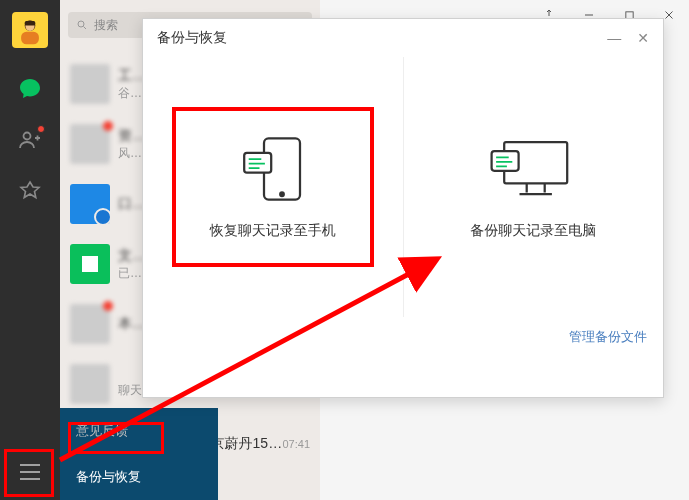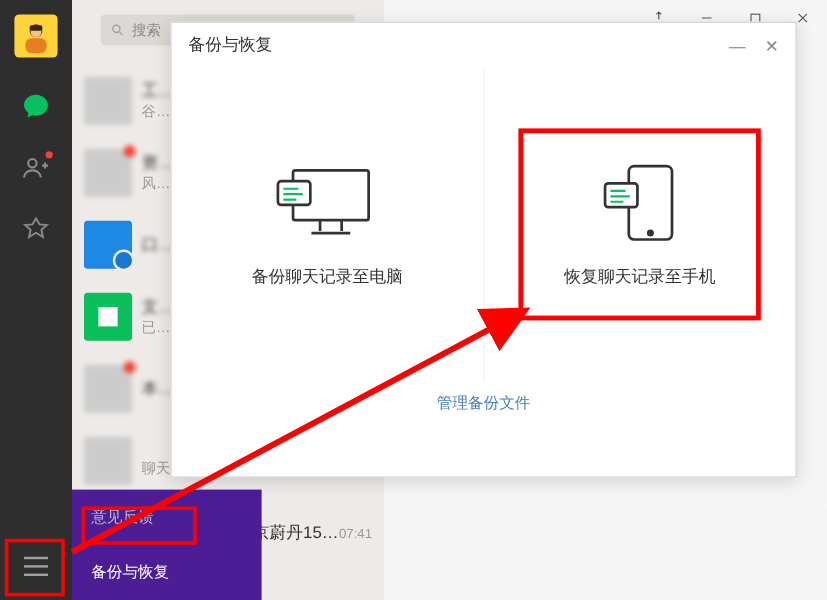--- a/index.html
+++ b/index.html
@@ -12,60 +12,60 @@
   .avatar svg { width: 32px; height: 32px; }
   .side-icon { width: 24px; height: 24px; margin-top: 28px; display:flex; align-items:center; justify-content:center; position:relative; }
   .side-icon svg { width: 24px; height: 24px; }
   .badge-dot { position:absolute; top:-3px; right:-3px; width:8px; height:8px; border-radius:50%; background:#f44336; border:1px solid #2e2e2e; }
   .hamburger { position:absolute; bottom: 8px; left: 10px; width:40px; height:40px; display:flex; align-items:center; justify-content:center; flex-direction:column; gap:5px; }
   .hamburger span { display:block; width:20px; height:2px; background:#a0a0a0; }
   .hb-box { position:absolute; bottom:3px; left:4px; width:50px; height:48px; border:3px solid #ff0000; pointer-events:none; }
   
   
   .chatcol { width: 260px; background:#eeeae7; display:flex; flex-direction:column; }
-  .searchbar { height: 50px; display:flex; align-items:center; padding:0 24px; }
+  .searchbar { height: 50px; display:flex; align-items:center; padding:0 8px; }
   .searchbox { flex:1; height:26px; background:#dcd8d4; border-radius:4px; display:flex; align-items:center; padding:0 8px; color:#888; font-size:12px; gap:6px; }
   .chatlist { flex:1; overflow:hidden; padding-top:4px; }
   .chatitem { height:60px; display:flex; align-items:center; padding:0 10px; gap:8px; }
   .chat-av { width:40px; height:40px; border-radius:3px; background:#ccc; filter: blur(2px); position:relative; }
   .chat-av.blue { background:#1e88e5; filter:none; position:relative; }
   .chat-av.blue::after { content:""; position:absolute; right:-2px; bottom:-2px; width:14px; height:14px; border-radius:50%; background:#1976d2; border:2px solid #eeeae7;}
   .chat-av.green { background:#0abf5b; filter:none; display:flex; align-items:center; justify-content:center; }
   .chat-av.green::before { content:""; width:16px; height:16px; background:#fff; }
   .chat-av .reddot { position:absolute; top:-3px; right:-3px; width:10px; height:10px; border-radius:50%; background:#f44336; }
   .chat-body { flex:1; min-width:0; }
   .chat-top { display:flex; justify-content:space-between; align-items:baseline; }
   .chat-name { font-size:14px; color:#333; white-space:nowrap; overflow:hidden; text-overflow:ellipsis; filter: blur(2px); }
   .chat-name.clear { filter:none; color:#333; }
   .chat-time { font-size:11px; color:#999; }
   .chat-msg { font-size:12px; color:#999; white-space:nowrap; overflow:hidden; text-overflow:ellipsis; }
   
   
-  .popup-menu { position:absolute; left:60px; bottom:0; width:158px; background:#4c1d95; color:#bdbdbd; font-size:13px; z-index:5; }
+  .popup-menu { position:absolute; left:60px; bottom:0; width:158px; background:#0c4a6e; color:#bdbdbd; font-size:13px; z-index:5; }
   .popup-menu .mi { height:46px; line-height:46px; padding:0 16px; cursor:pointer; }
   .popup-menu .mi.sel { color:#fff; }
   .mi-box { position:absolute; left:68px; bottom:46px; width:96px; height:32px; border:3px solid #ff0000; z-index:6; pointer-events:none; }
   
   
   .main { flex:1; background:#f5f5f5; }
   
   
   .winctrls { position:absolute; top:0; right:0; height:30px; display:flex; align-items:center; z-index:2; }
   .winbtn { width:40px; height:30px; display:flex; align-items:center; justify-content:center; color:#555; font-size:14px;}
   
   
   .dialog { position:absolute; left:142px; top:18px; width:522px; height:380px; background:#fff; border:1px solid #d0d0d0; box-shadow:0 4px 14px rgba(0,0,0,.15); z-index:10; }
   .dlg-titlebar { height:38px; display:flex; align-items:center; justify-content:space-between; padding:0 14px; font-size:14px; color:#333; }
   .dlg-titlebar .dctrls { display:flex; gap:16px; color:#888; font-size:14px; }
   .dlg-body { display:flex; height:260px; }
   .dlg-opt { flex:1; display:flex; flex-direction:column; align-items:center; justify-content:center; position:relative; }
   .dlg-opt + .dlg-opt { border-left:1px solid #eee; }
   .opt-icon { width:90px; height:70px; margin-bottom:18px; display:flex; align-items:center; justify-content:center; }
   .opt-label { font-size:14px; color:#333; }
-  .dlg-footer { text-align:center; padding:10px 0; }
+  .dlg-footer { text-align:right; padding:10px 16px; }
   .dlg-link { color:#4a7fbf; font-size:13px; cursor:pointer; }
   .opt-highlight { position:absolute; border:4px solid #ff0000; width:202px; height:160px; pointer-events:none; }
   
   
   .red-arrow { position:absolute; z-index:20; pointer-events:none; }
   
 </style>
 </head>
 <body>
 
@@ -223,43 +223,43 @@
 
   <div class="dialog">
     <div class="dlg-titlebar">
       <span>备份与恢复</span>
       <div class="dctrls">
         <span title="最小化">—</span>
         <span title="关闭">✕</span>
       </div>
     </div>
     <div class="dlg-body">
-      <div class="dlg-opt">
-        <div class="opt-icon">
-          <svg viewBox="0 0 100 80" fill="none" stroke="#333" stroke-width="2.5">
-            <rect x="18" y="10" width="70" height="46" rx="2"></rect>
-            <path d="M43 56v10M63 56v10M35 68h36"></path>
-            <rect x="4" y="20" width="30" height="22" rx="3" fill="#fff"></rect>
-            <path d="M9 27h14M9 32h18M9 37h12" stroke="#07c160" stroke-width="2"></path>
-          </svg>
-        </div>
-        <div class="opt-label">备份聊天记录至电脑</div>
-      </div>
       <div class="dlg-opt">
         <div class="opt-highlight"></div>
         <div class="opt-icon">
           <svg viewBox="0 0 100 80" fill="none" stroke="#333" stroke-width="2.5">
             <rect x="40" y="6" width="40" height="68" rx="5"></rect>
             <circle cx="60" cy="68" r="2" fill="#333"></circle>
             <rect x="18" y="22" width="30" height="22" rx="3" fill="#fff"></rect>
             <path d="M23 29h14M23 34h18M23 39h12" stroke="#07c160" stroke-width="2"></path>
           </svg>
         </div>
         <div class="opt-label">恢复聊天记录至手机</div>
       </div>
+      <div class="dlg-opt">
+        <div class="opt-icon">
+          <svg viewBox="0 0 100 80" fill="none" stroke="#333" stroke-width="2.5">
+            <rect x="18" y="10" width="70" height="46" rx="2"></rect>
+            <path d="M43 56v10M63 56v10M35 68h36"></path>
+            <rect x="4" y="20" width="30" height="22" rx="3" fill="#fff"></rect>
+            <path d="M9 27h14M9 32h18M9 37h12" stroke="#07c160" stroke-width="2"></path>
+          </svg>
+        </div>
+        <div class="opt-label">备份聊天记录至电脑</div>
+      </div>
     </div>
     <div class="dlg-footer">
       <span class="dlg-link">管理备份文件</span>
     </div>
   </div>
 
   <svg class="red-arrow" style="left:40px; top:200px;" width="430" height="280" viewBox="0 0 430 280">
     <defs>
       <marker id="ah" viewBox="0 0 10 10" refX="8" refY="5" markerWidth="8" markerHeight="8" orient="auto">
         <path d="M0 0L10 5L0 10z" fill="#ff0000"></path>

